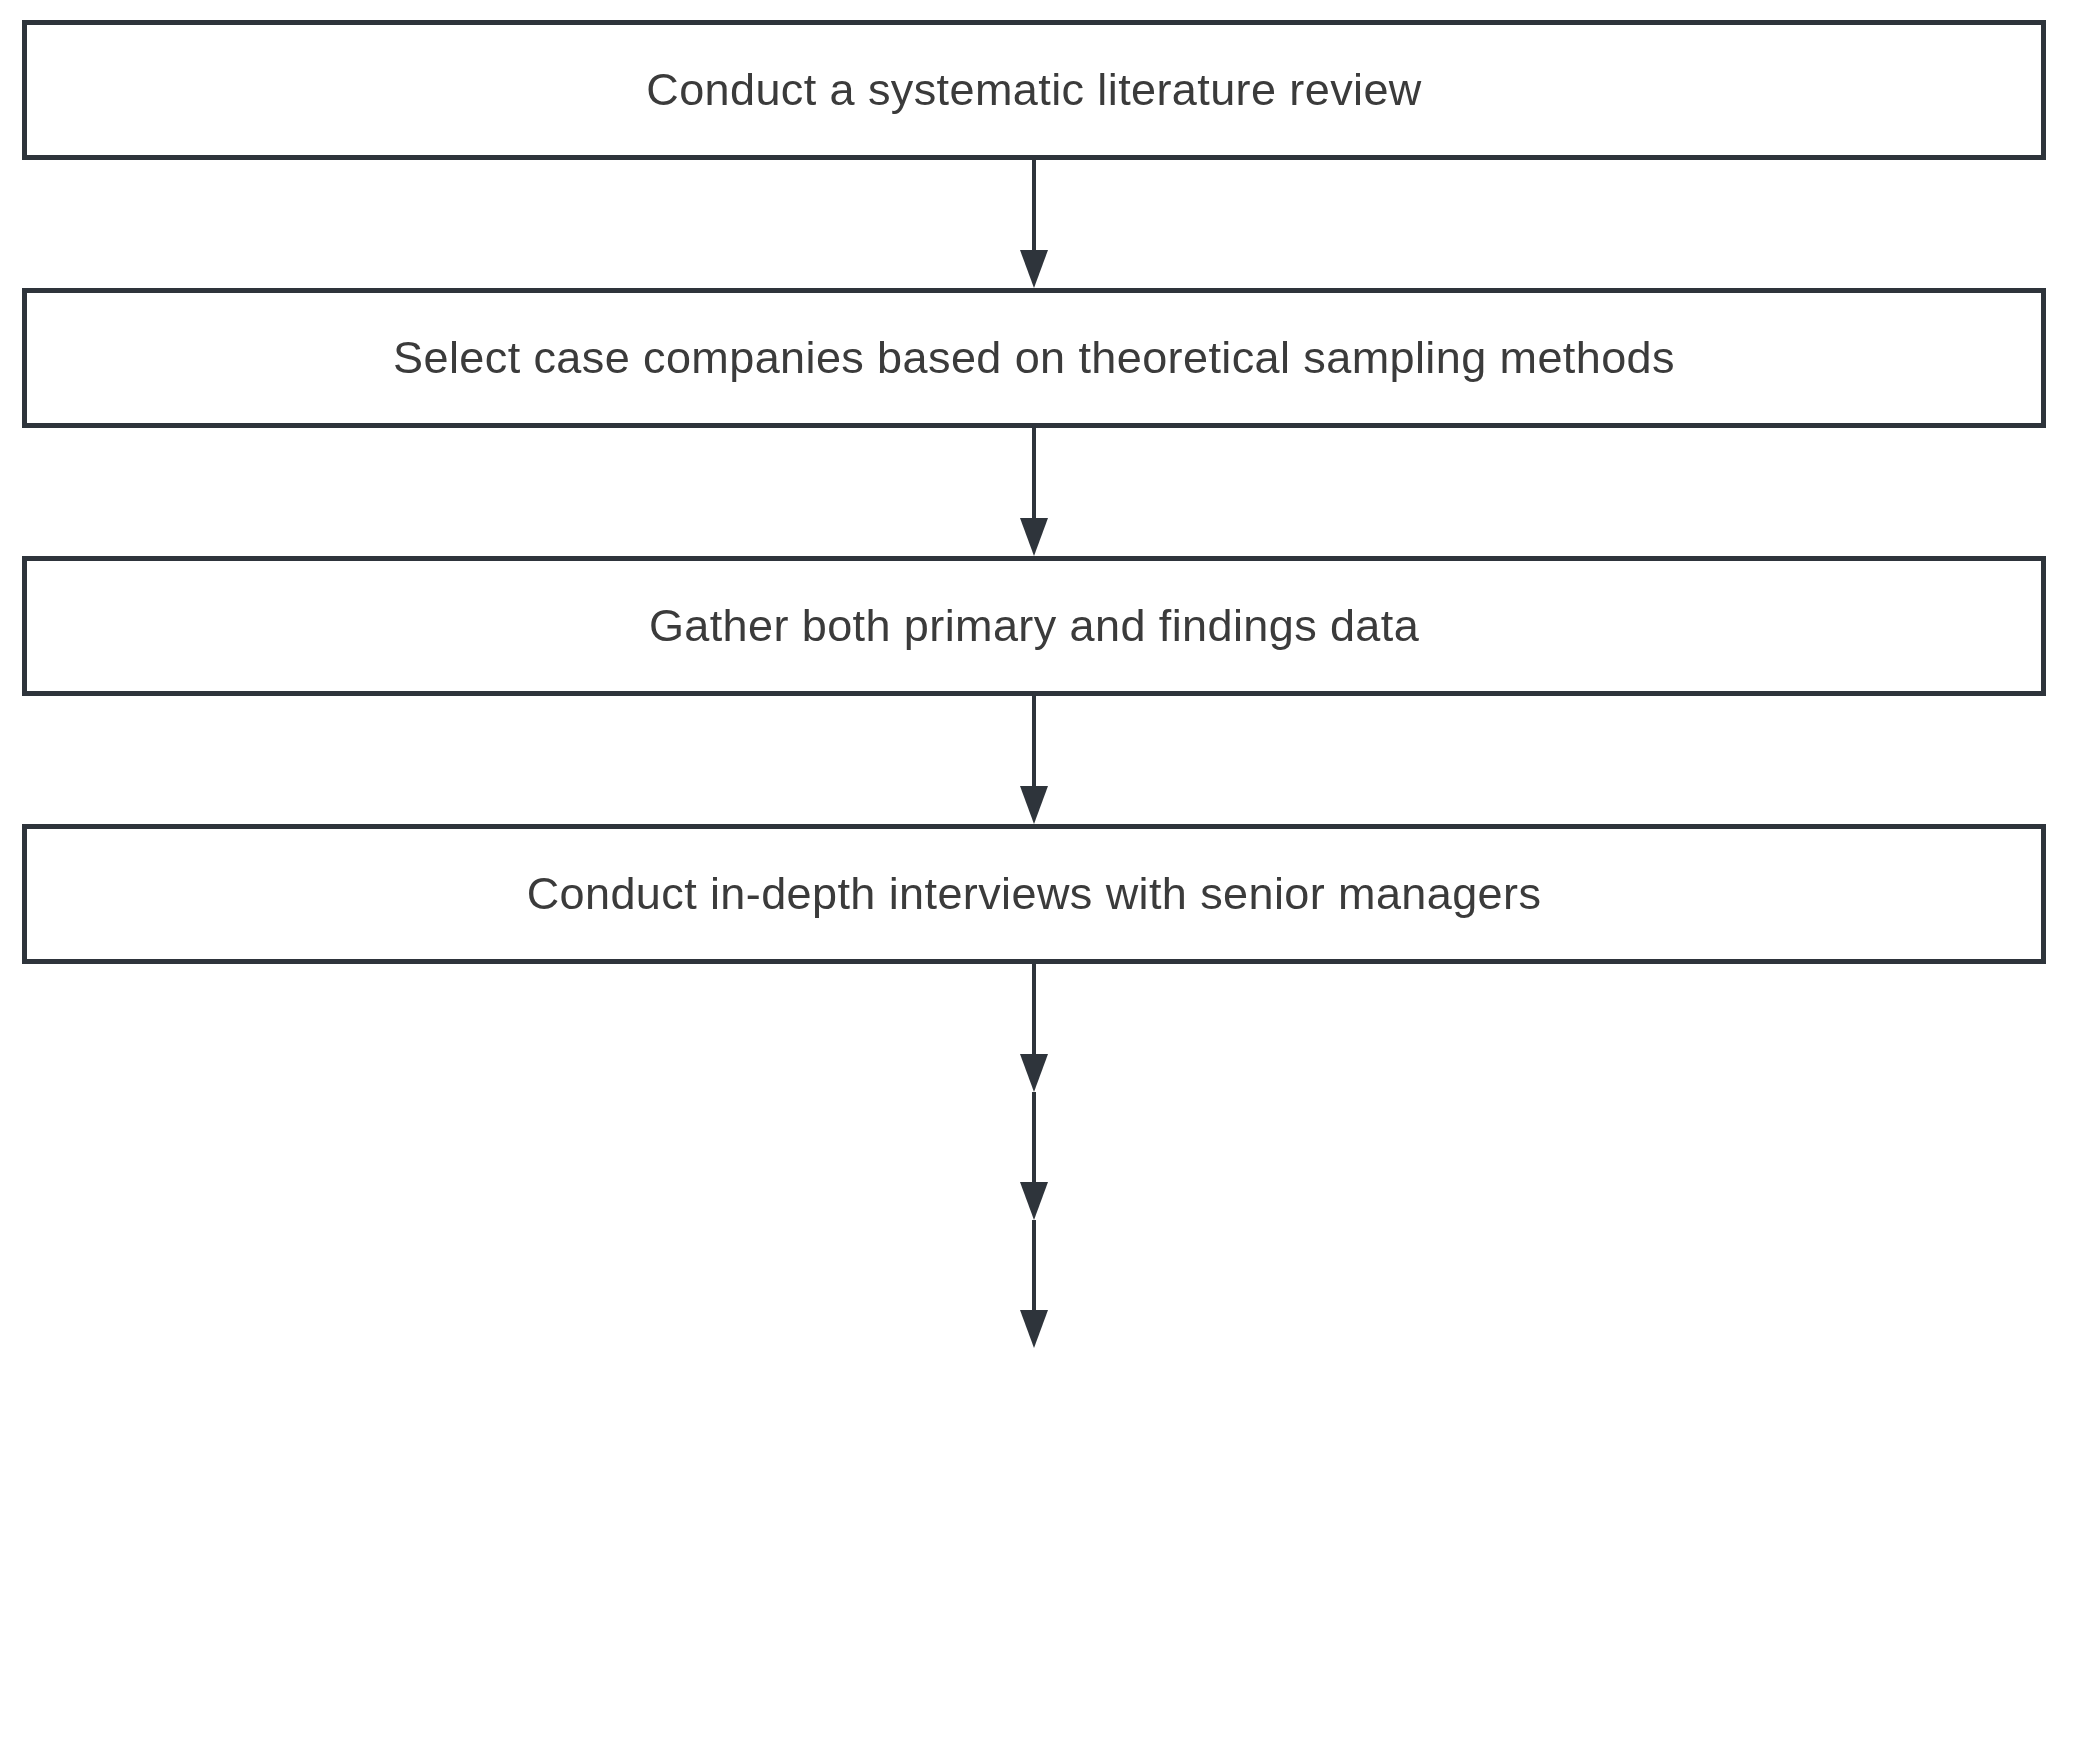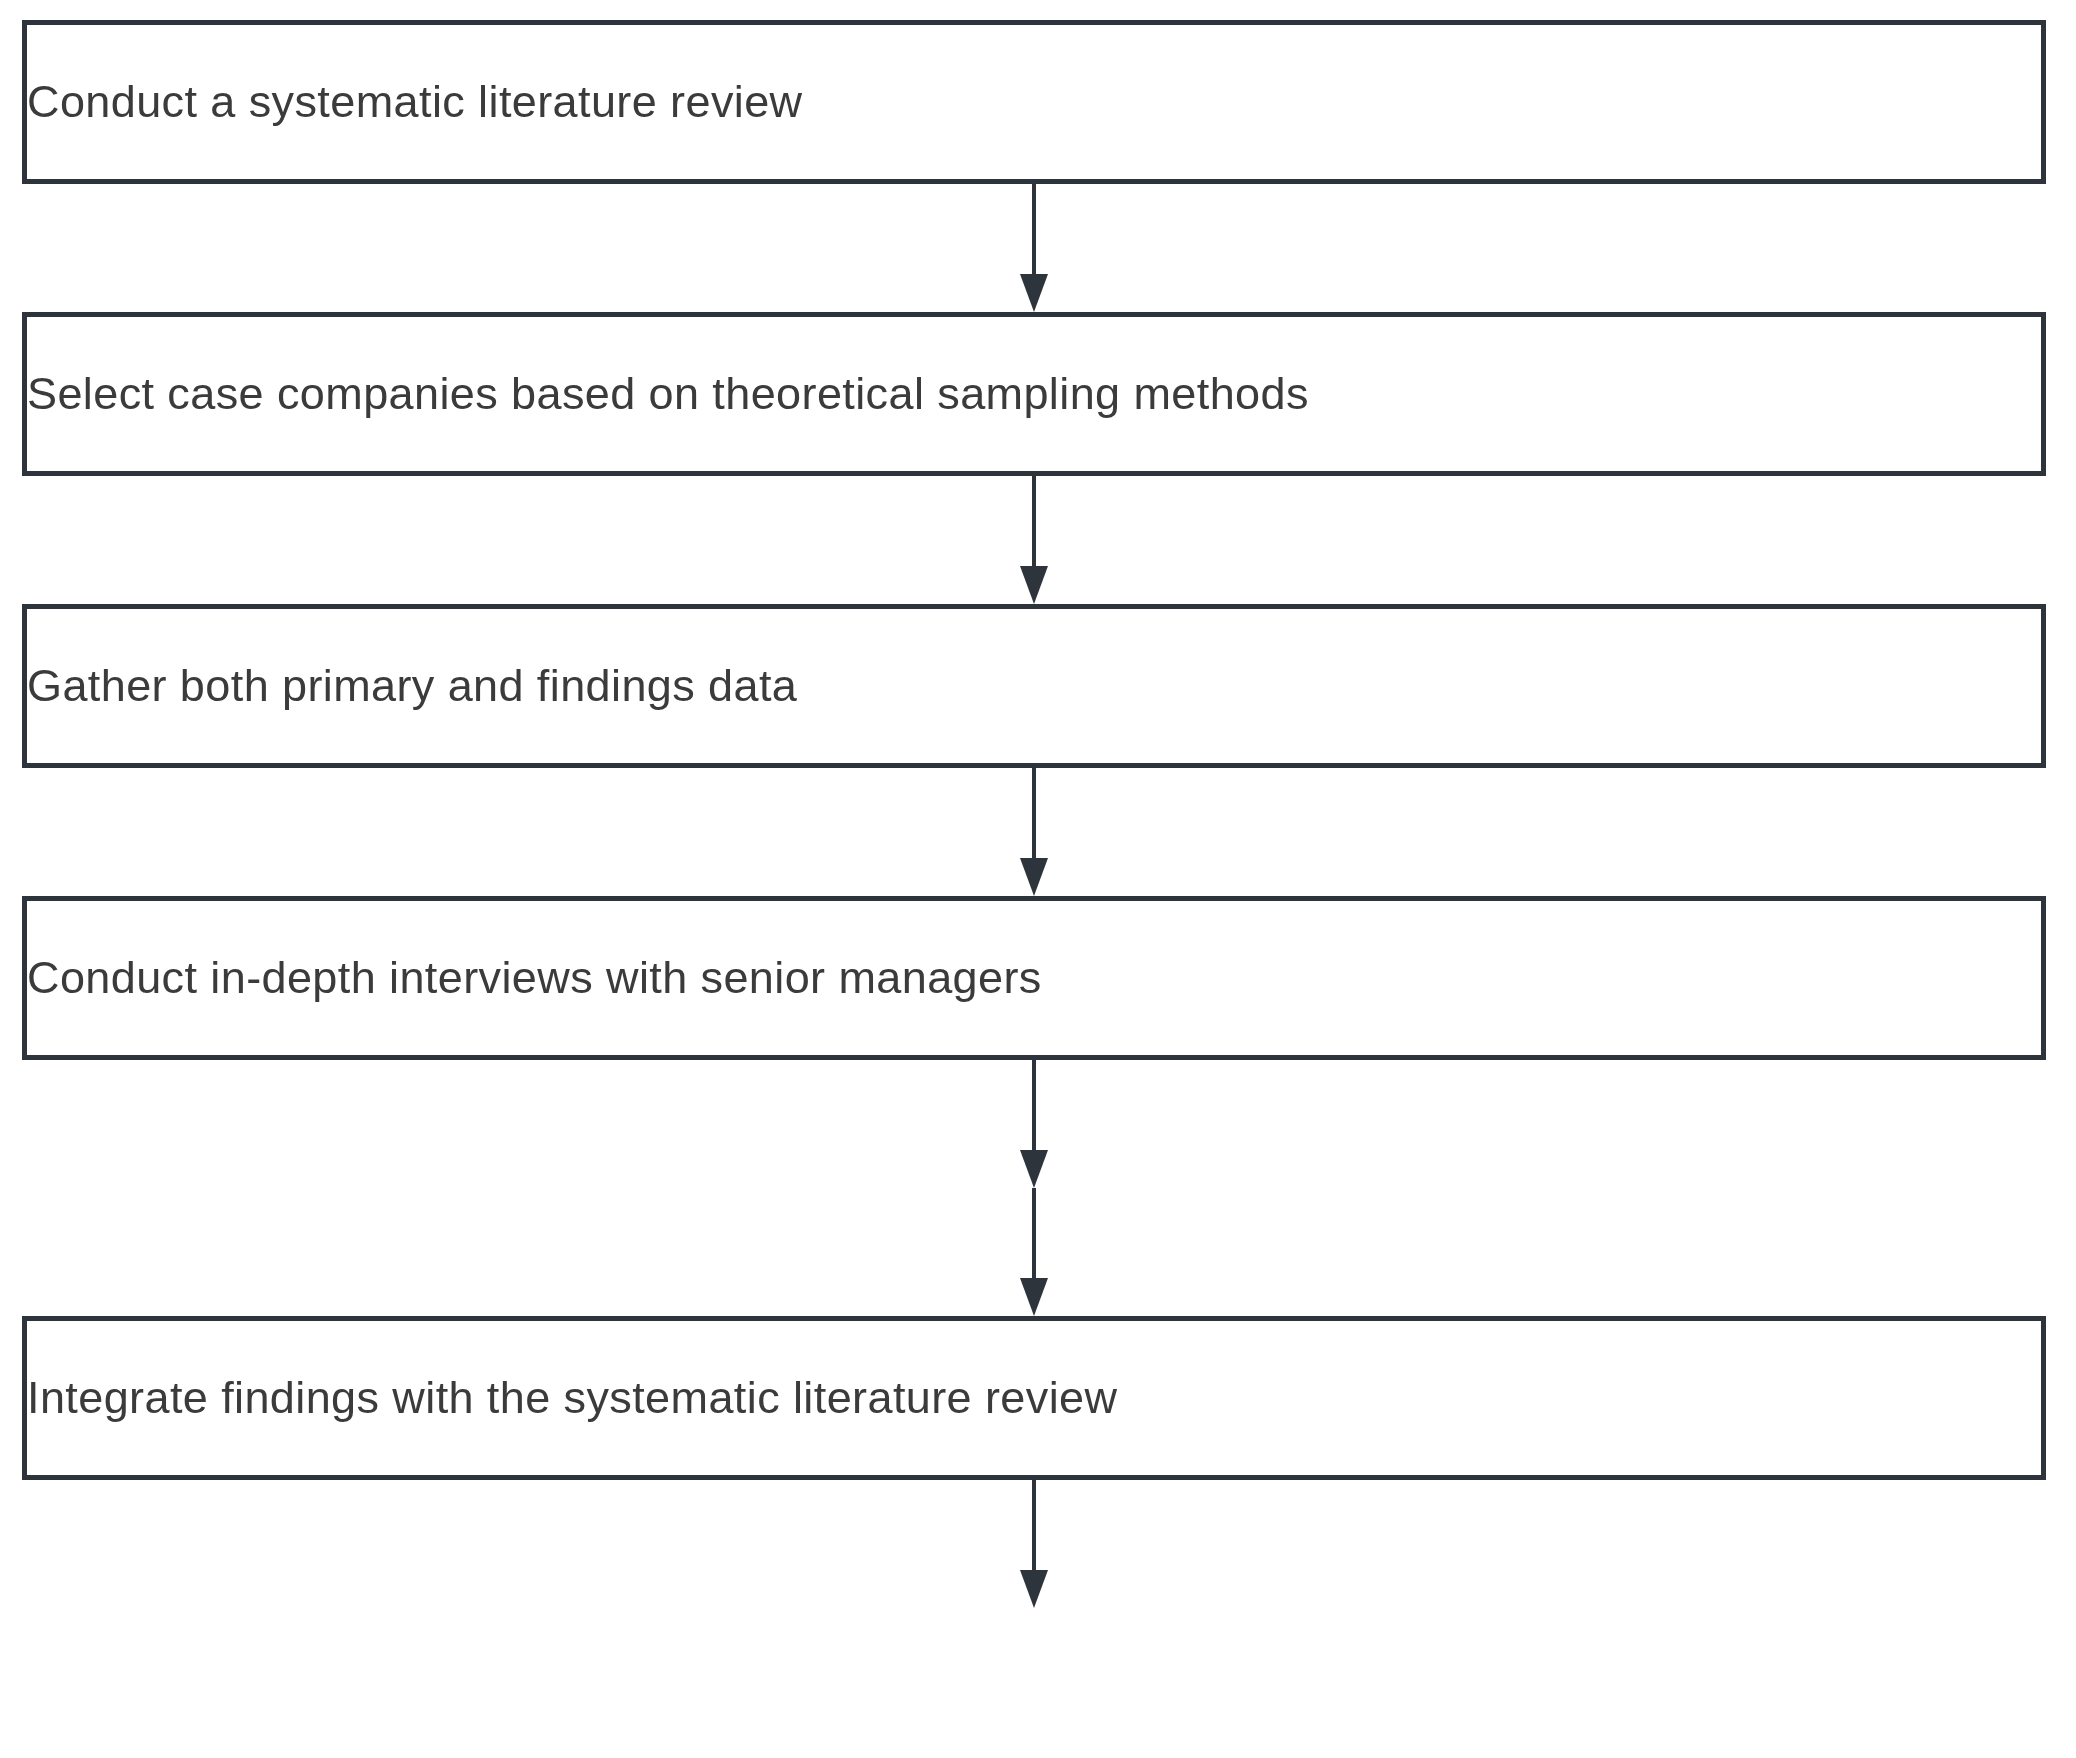--- a/index.html
+++ b/index.html
@@ -24,26 +24,26 @@
     position: absolute;
     top: 19.5px;
     left: 22px;
     width: 2024px;
     display: flex;
     flex-direction: column;
     align-items: center;
   }
   .flow-box {
     width: 100%;
-    height: 164px;
+    height: 140px;
     border: 5px solid var(--box-border);
     background: var(--background);
     display: flex;
     align-items: center;
-    justify-content: flex-start;
+    justify-content: center;
   }
   .flow-box .label {
     font-size: 45px;
     font-weight: 400;
     letter-spacing: 0.4px;
     color: var(--text);
     white-space: nowrap;
     text-align: center;
   }
   .connector {
@@ -106,23 +106,20 @@
       <div class="line"></div>
       <div class="head"></div>
     </div>
 
 
     <div class="connector">
       <div class="line"></div>
       <div class="head"></div>
     </div>
 
-    <div class="flow-box">
-      <span class="label">Integrate findings with the systematic literature review</span>
-    </div>
 
     <div class="connector">
       <div class="line"></div>
       <div class="head"></div>
     </div>
 
 
   </div>
 </div>
 

